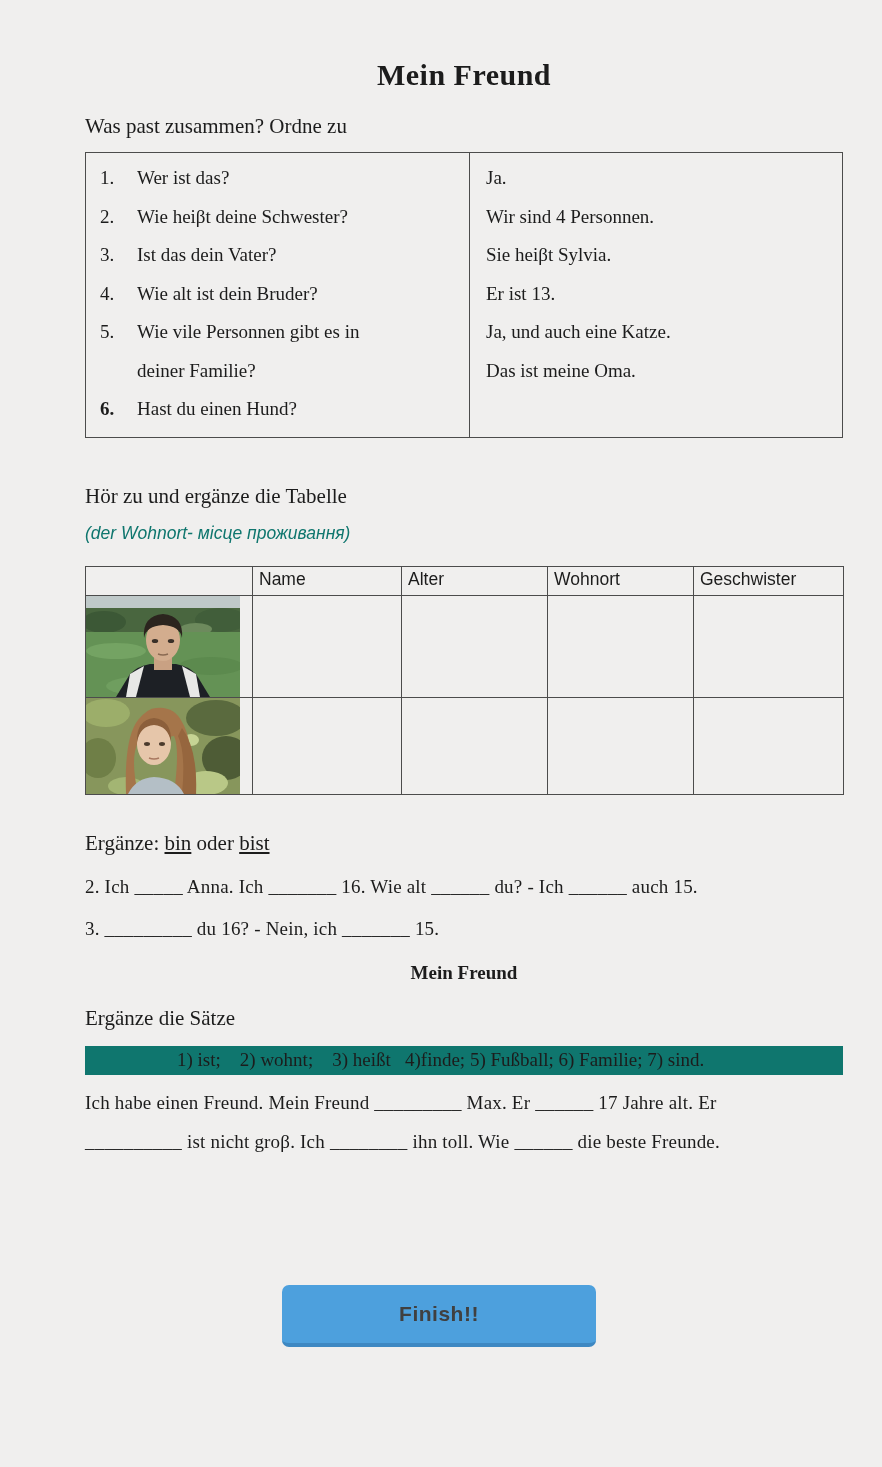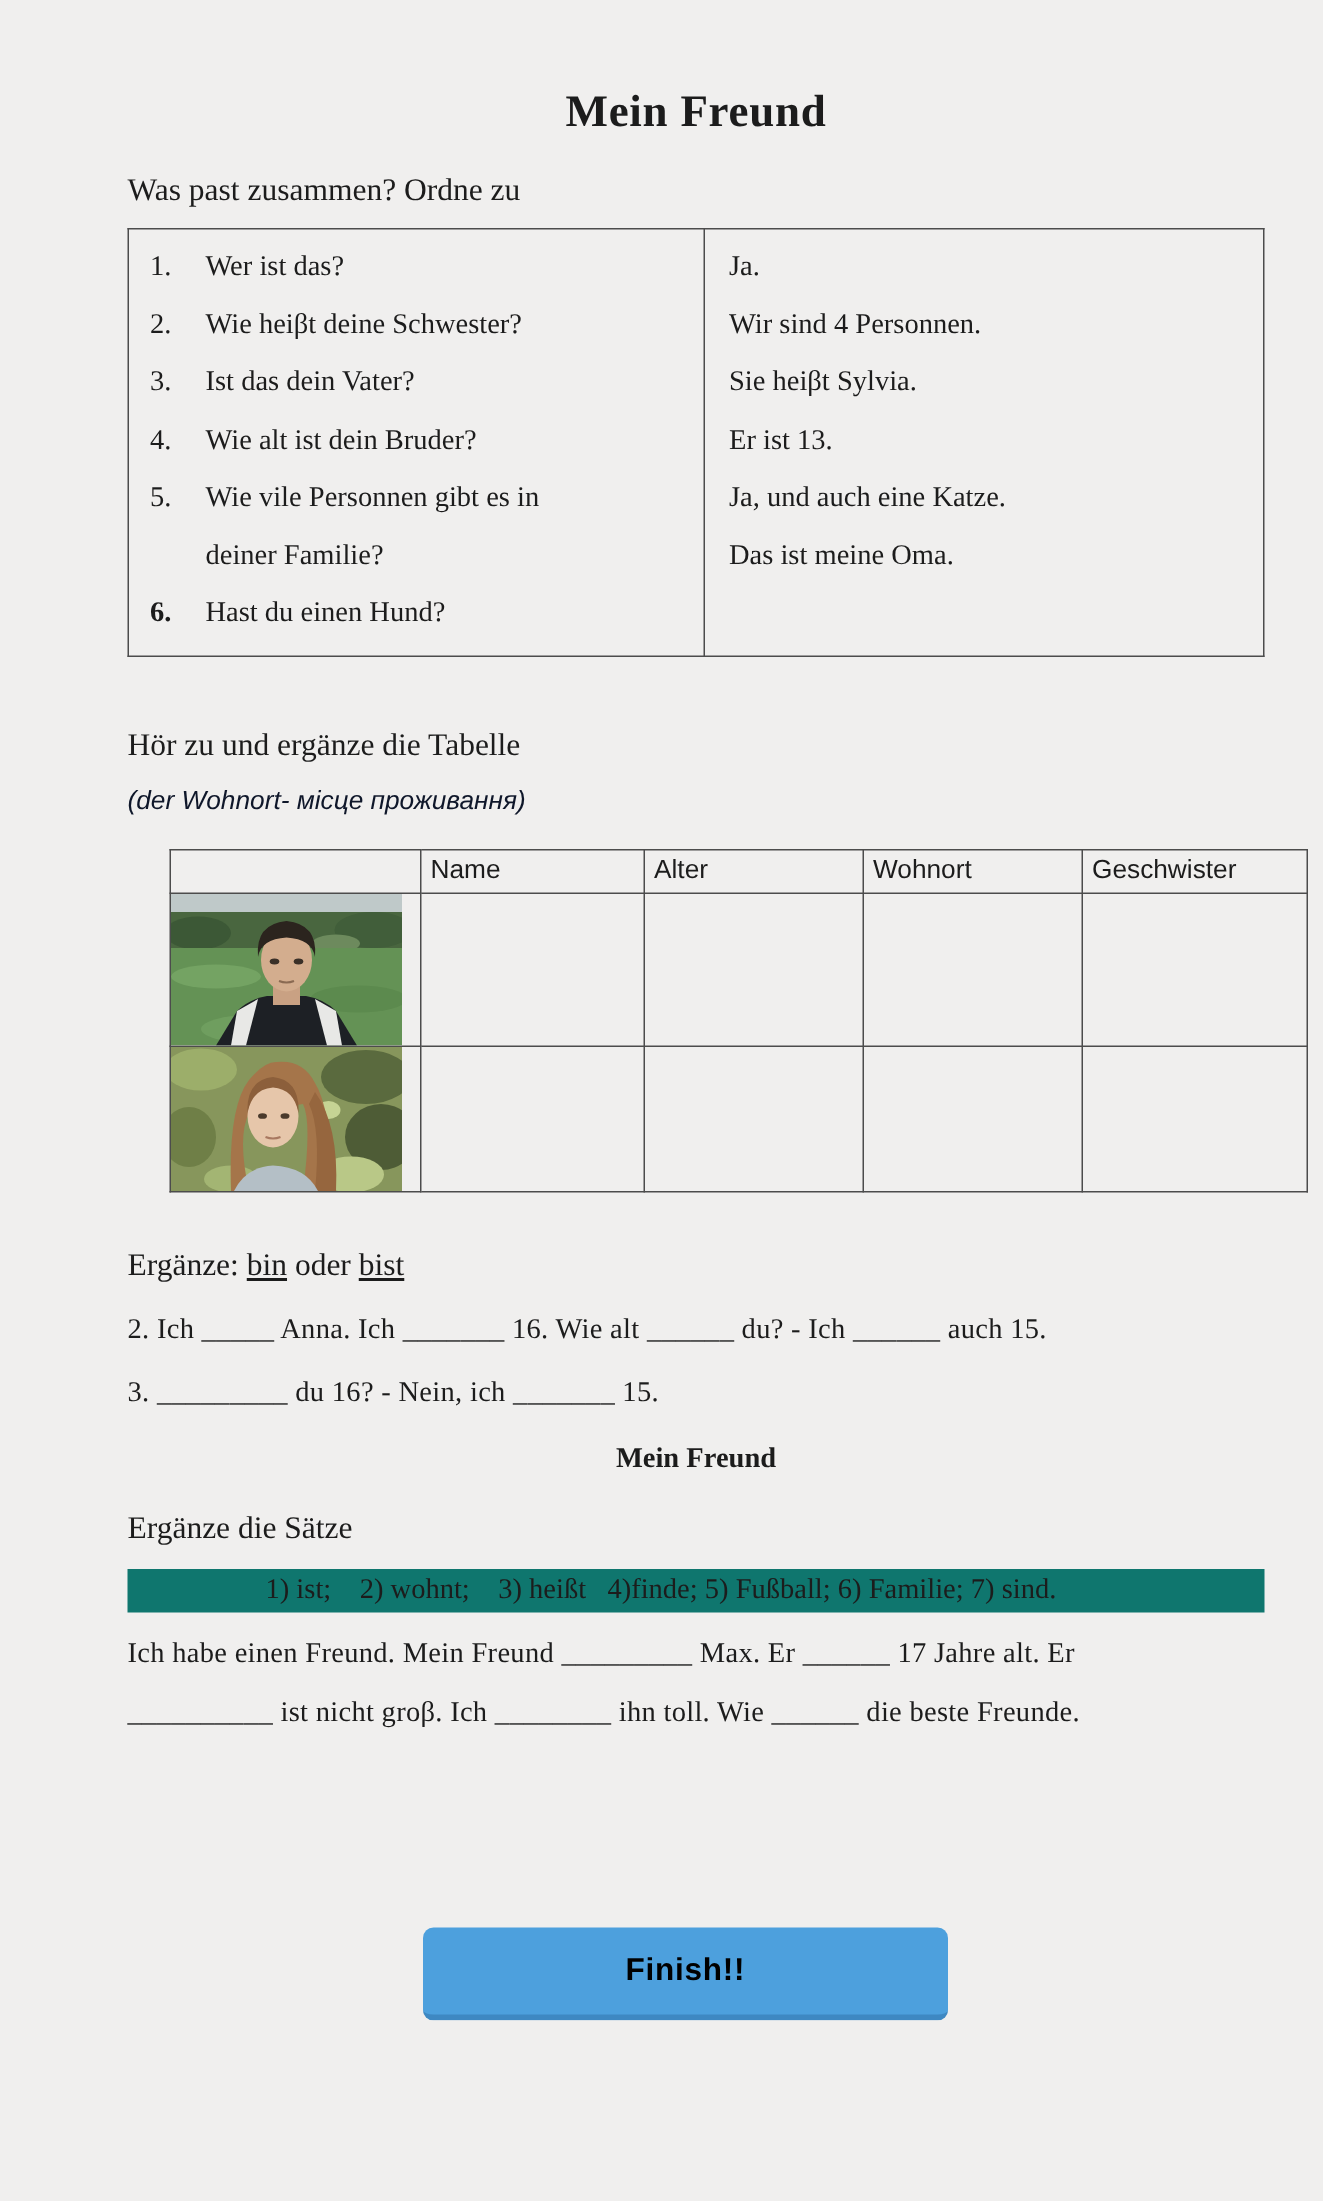--- a/index.html
+++ b/index.html
@@ -47,28 +47,27 @@
   .q-text { white-space: pre-line; }
   .a-line { padding-left: 2px; }
 
   
   .listen-heading { margin-top: 46px; }
   .note {
     margin-top: 14px;
     font-family: "Liberation Sans", sans-serif;
     font-style: italic;
     font-size: 17.5px;
-    color: #0f172a;
+    color: #0f766e;
   }
   table.listen {
     margin-top: 22px;
     width: 758px;
     border-collapse: collapse;
     table-layout: fixed;
-    margin-left: 28px;
   }
   table.listen td, table.listen th {
     border: 1.5px solid #4c4c4c;
     font-family: "Liberation Sans", sans-serif;
     font-size: 17.5px;
     font-weight: normal;
     text-align: left;
     vertical-align: top;
     padding: 2px 6px;
   }
@@ -112,27 +111,27 @@
   .para-line {
     font-size: 19px;
     margin-top: 17px;
     line-height: 22px;
     letter-spacing: 0.2px;
   }
 
   .finish-btn {
     display: block;
     margin: 132px 0 0 197px;
-    width: 350px;
+    width: 314px;
     height: 62px;
     background: #4da0dd;
     border: 0;
     border-bottom: 4px solid #3e88c2;
     border-radius: 7px;
-    color: #000000;
+    color: #404040;
     font-family: "Liberation Sans", sans-serif;
     font-size: 21px;
     font-weight: bold;
     letter-spacing: 0.5px;
     cursor: pointer;
   }
 </style>
 </head>
 <body>
 

